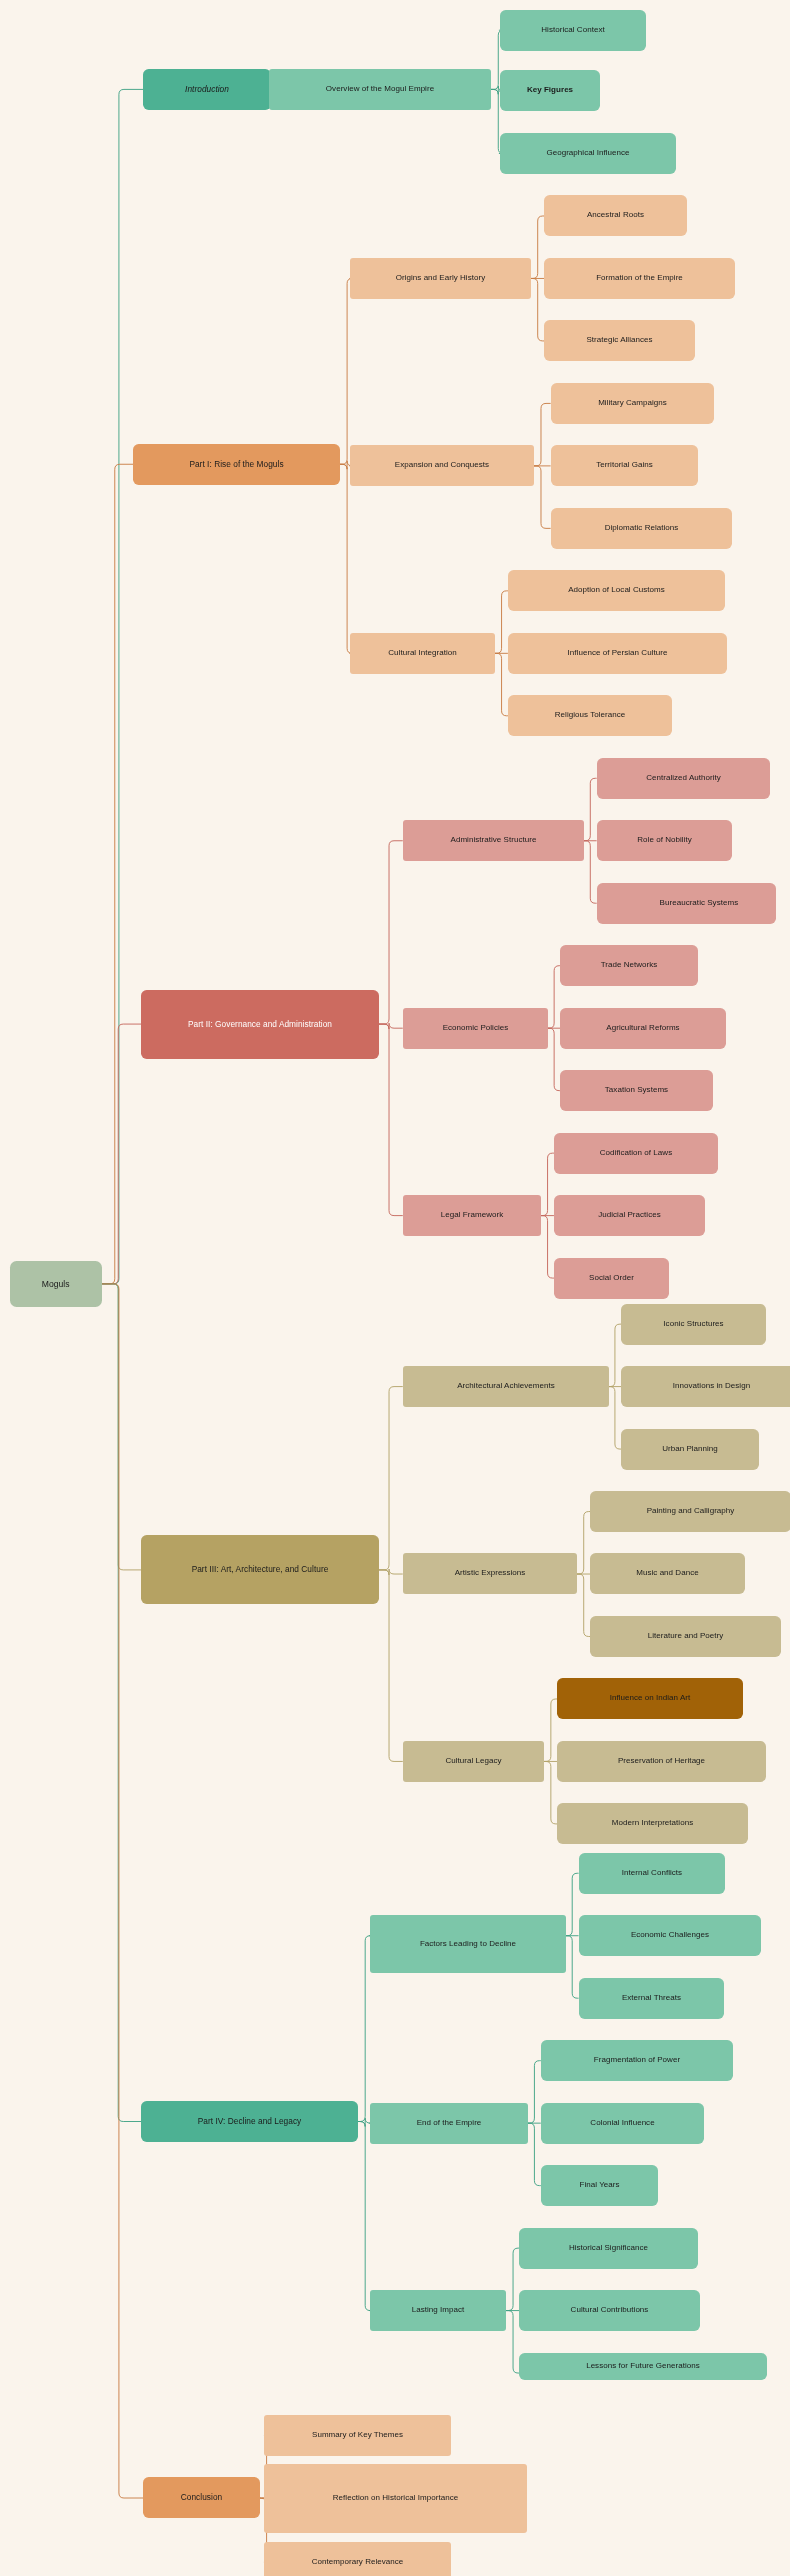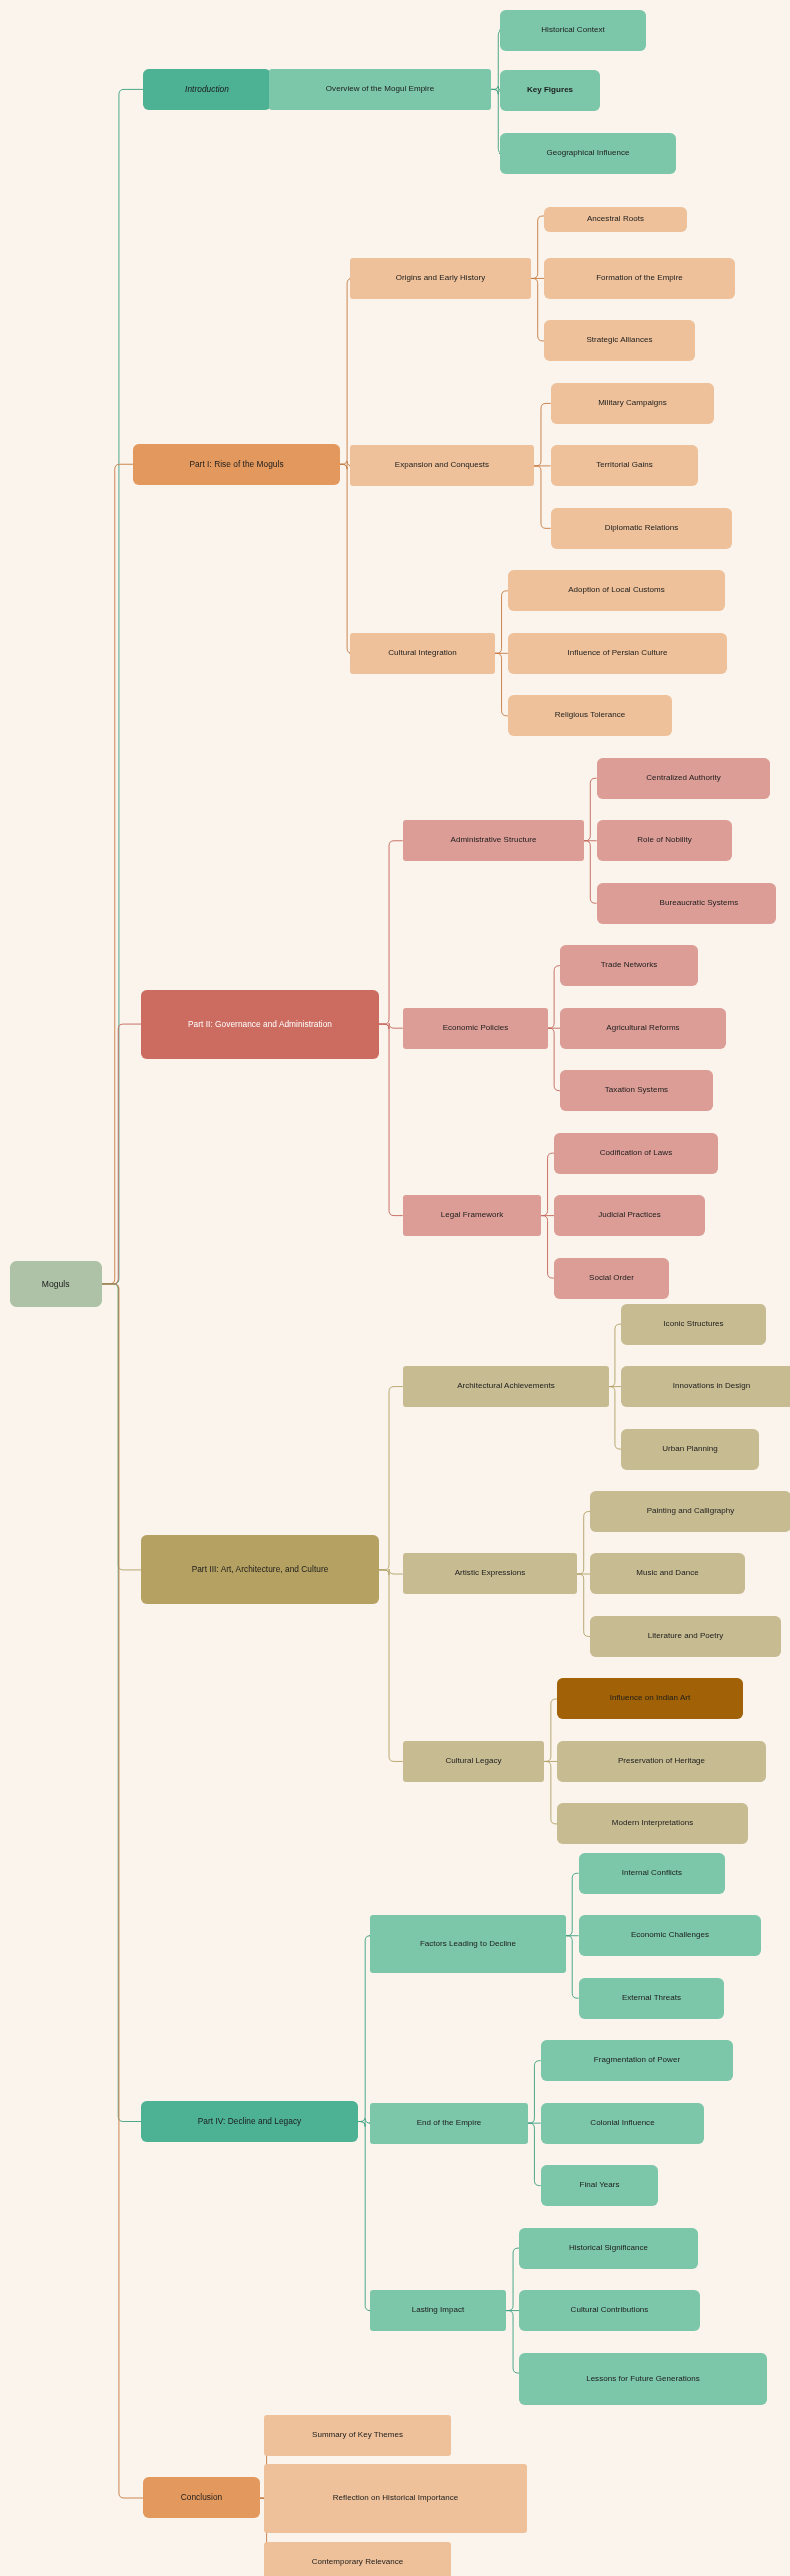--- a/index.html
+++ b/index.html
@@ -115,21 +115,21 @@
     </svg>
   <div id="nodes-layer">
       <div class="node l0" style="left: 9.7px; top: 1261px; width: 92px; height: 46px; background: rgb(173, 194, 166); color: rgb(27, 27, 27);">Moguls</div>
       <div class="node l1" style="left: 143px; top: 69px; width: 128px; height: 41px; background: rgb(77, 177, 147); color: rgb(27, 27, 27); font-style: italic;">Introduction</div>
       <div class="node l2" style="left: 269px; top: 69px; width: 222px; height: 41px; background: rgb(124, 198, 169); color: rgb(27, 27, 27);">Overview of the Mogul Empire</div>
       <div class="node l3" style="left: 500px; top: 9.7px; width: 146px; height: 41px; background: rgb(124, 198, 169); color: rgb(27, 27, 27);">Historical Context</div>
       <div class="node l3" style="left: 500px; top: 70px; width: 100px; height: 41px; background: rgb(124, 198, 169); color: rgb(27, 27, 27); font-weight: bold;">Key Figures</div>
       <div class="node l3" style="left: 500px; top: 133px; width: 176px; height: 41px; background: rgb(124, 198, 169); color: rgb(27, 27, 27);">Geographical Influence</div>
       <div class="node l1" style="left: 133px; top: 444px; width: 207px; height: 41px; background: rgb(227, 153, 94); color: rgb(27, 27, 27);">Part I: Rise of the Moguls</div>
       <div class="node l2" style="left: 350px; top: 258px; width: 181px; height: 41px; background: rgb(238, 193, 154); color: rgb(27, 27, 27);">Origins and Early History</div>
-      <div class="node l3" style="left: 544px; top: 195px; width: 143px; height: 25px; background: rgb(238, 193, 154); color: rgb(27, 27, 27); margin-top: 12px;">Ancestral Roots</div>
+      <div class="node l3" style="left: 544px; top: 195px; width: 143px; height: 41px; background: rgb(238, 193, 154); color: rgb(27, 27, 27);">Ancestral Roots</div>
       <div class="node l3" style="left: 544px; top: 258px; width: 191px; height: 41px; background: rgb(238, 193, 154); color: rgb(27, 27, 27);">Formation of the Empire</div>
       <div class="node l3" style="left: 544px; top: 320px; width: 151px; height: 41px; background: rgb(238, 193, 154); color: rgb(27, 27, 27);">Strategic Alliances</div>
       <div class="node l2" style="left: 350px; top: 445px; width: 184px; height: 41px; background: rgb(238, 193, 154); color: rgb(27, 27, 27);">Expansion and Conquests</div>
       <div class="node l3" style="left: 551px; top: 383px; width: 163px; height: 41px; background: rgb(238, 193, 154); color: rgb(27, 27, 27);">Military Campaigns</div>
       <div class="node l3" style="left: 551px; top: 445px; width: 147px; height: 41px; background: rgb(238, 193, 154); color: rgb(27, 27, 27);">Territorial Gains</div>
       <div class="node l3" style="left: 551px; top: 508px; width: 181px; height: 41px; background: rgb(238, 193, 154); color: rgb(27, 27, 27);">Diplomatic Relations</div>
       <div class="node l2" style="left: 350px; top: 633px; width: 145px; height: 41px; background: rgb(238, 193, 154); color: rgb(27, 27, 27);">Cultural Integration</div>
       <div class="node l3" style="left: 508px; top: 570px; width: 217px; height: 41px; background: rgb(238, 193, 154); color: rgb(27, 27, 27);">Adoption of Local Customs</div>
       <div class="node l3" style="left: 508px; top: 633px; width: 219px; height: 41px; background: rgb(238, 193, 154); color: rgb(27, 27, 27);">Influence of Persian Culture</div>
       <div class="node l3" style="left: 508px; top: 695px; width: 164px; height: 41px; background: rgb(238, 193, 154); color: rgb(27, 27, 27);">Religious Tolerance</div>
@@ -164,20 +164,20 @@
       <div class="node l3" style="left: 579px; top: 1853px; width: 146px; height: 41px; background: rgb(124, 198, 169); color: rgb(27, 27, 27);">Internal Conflicts</div>
       <div class="node l3" style="left: 579px; top: 1915px; width: 182px; height: 41px; background: rgb(124, 198, 169); color: rgb(27, 27, 27);">Economic Challenges</div>
       <div class="node l3" style="left: 579px; top: 1978px; width: 145px; height: 41px; background: rgb(124, 198, 169); color: rgb(27, 27, 27);">External Threats</div>
       <div class="node l2" style="left: 370px; top: 2103px; width: 158px; height: 41px; background: rgb(124, 198, 169); color: rgb(27, 27, 27);">End of the Empire</div>
       <div class="node l3" style="left: 541px; top: 2040px; width: 192px; height: 41px; background: rgb(124, 198, 169); color: rgb(27, 27, 27);">Fragmentation of Power</div>
       <div class="node l3" style="left: 541px; top: 2103px; width: 163px; height: 41px; background: rgb(124, 198, 169); color: rgb(27, 27, 27);">Colonial Influence</div>
       <div class="node l3" style="left: 541px; top: 2165px; width: 117px; height: 41px; background: rgb(124, 198, 169); color: rgb(27, 27, 27);">Final Years</div>
       <div class="node l2" style="left: 370px; top: 2290px; width: 136px; height: 41px; background: rgb(124, 198, 169); color: rgb(27, 27, 27);">Lasting Impact</div>
       <div class="node l3" style="left: 519px; top: 2228px; width: 179px; height: 41px; background: rgb(124, 198, 169); color: rgb(27, 27, 27);">Historical Significance</div>
       <div class="node l3" style="left: 519px; top: 2290px; width: 181px; height: 41px; background: rgb(124, 198, 169); color: rgb(27, 27, 27);">Cultural Contributions</div>
-      <div class="node l3" style="left: 519px; top: 2353px; width: 248px; height: 52px; background: rgb(124, 198, 169); color: rgb(27, 27, 27);">Lessons for Future Generations</div>
+      <div class="node l3" style="left: 519px; top: 2353px; width: 248px; height: 27px; background: rgb(124, 198, 169); color: rgb(27, 27, 27);">Lessons for Future Generations</div>
       <div class="node l1" style="left: 143px; top: 2477px; width: 117px; height: 41px; background: rgb(227, 153, 94); color: rgb(27, 27, 27);">Conclusion</div>
       <div class="node l2" style="left: 264px; top: 2415px; width: 187px; height: 41px; background: rgb(238, 193, 154); color: rgb(27, 27, 27);">Summary of Key Themes</div>
       <div class="node l2" style="left: 264px; top: 2464px; width: 263px; height: 69px; background: rgb(238, 193, 154); color: rgb(27, 27, 27);">Reflection on Historical Importance</div>
       <div class="node l2" style="left: 264px; top: 2542px; width: 187px; height: 41px; background: rgb(238, 193, 154); color: rgb(27, 27, 27);">Contemporary Relevance</div>
     </div>
 </div>
 
 
 </body></html>

